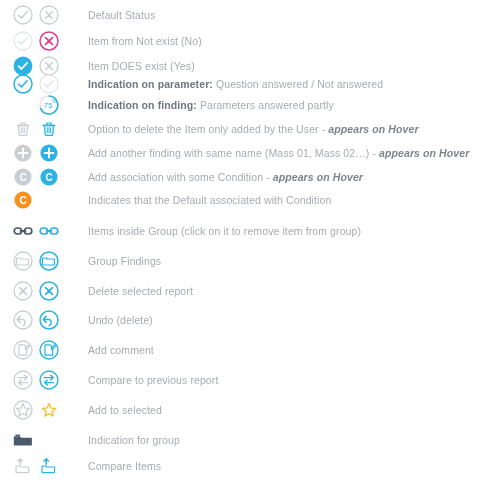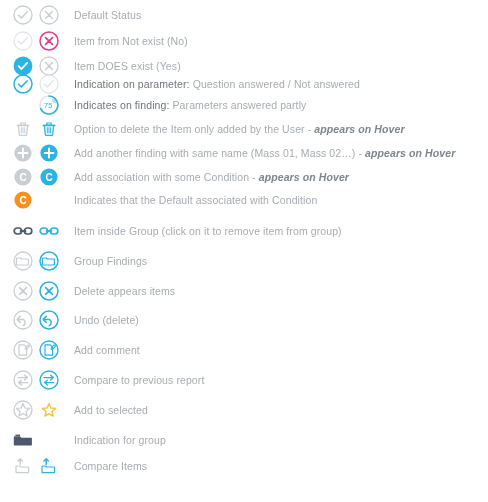--- a/index.html
+++ b/index.html
@@ -38,31 +38,31 @@
     width: 22px;
     height: 22px;
     display: flex;
     align-items: center;
     justify-content: center;
   }
   .slot.a { left: 0px; }
   .slot.b { left: 26px; }
   .label {
     position: absolute;
-    left: 74px;
+    left: 88px;
     top: 50%;
     transform: translateY(-50%);
     font-size: 10.5px;
     color: #a7abb0;
     white-space: nowrap;
     letter-spacing: 0.1px;
   }
   .label b {
     color: #6f767d;
-    font-weight: normal;
+    font-weight: bold;
   }
   .label .hov {
     color: #7d858c;
     font-weight: bold;
     font-style: italic;
   }
   svg { display: block; overflow: visible; }
 </style>
 </head>
 <body>
@@ -140,21 +140,21 @@
       <div class="icons">
         <div class="slot b">
           <svg width="22" height="22" viewBox="0 0 22 22">
             <circle cx="11" cy="11" r="9" fill="none" stroke="#e2e6ea" stroke-width="1.6"></circle>
             <path d="M11 2 A9 9 0 1 1 2.6 14.6" fill="none" stroke="#2bb3e3" stroke-width="1.6" stroke-linecap="round"></path>
             <text x="10.2" y="14" text-anchor="middle" font-family="Liberation Sans, sans-serif" font-size="7.4" fill="#2bb3e3">75</text>
             <text x="16.2" y="9.4" text-anchor="middle" font-family="Liberation Sans, sans-serif" font-size="4.6" fill="#2bb3e3">%</text>
           </svg>
         </div>
       </div>
-      <div class="label"><b>Indicates on finding:</b> Parameters answered partly</div>
+      <div class="label"><b>Indication on finding:</b> Parameters answered partly</div>
     </div>
     <div class="row" style="top: 116px;">
       <div class="icons">
         <div class="slot a">
           <svg width="22" height="22" viewBox="0 0 22 22">
             <path d="M6.4 7.4 h9.2 l-0.9 9.2 a0.9 0.9 0 0 1 -0.9 0.8 h-5.6 a0.9 0.9 0 0 1 -0.9 -0.8 z" fill="none" stroke="#c9ced3" stroke-width="1.3"></path>
             <path d="M5.2 7.4 h11.6" stroke="#c9ced3" stroke-width="1.5" stroke-linecap="round"></path>
             <path d="M8.8 5 h4.4 v2.4 h-4.4 z" fill="none" stroke="#c9ced3" stroke-width="1.2"></path>
             <path d="M9.3 9.6 v5.4 M11 9.6 v5.4 M12.7 9.6 v5.4" stroke="#c9ced3" stroke-width="1" stroke-linecap="round"></path>
           </svg>
@@ -225,21 +225,21 @@
           </svg>
         </div>
         <div class="slot b">
           <svg width="22" height="22" viewBox="0 0 22 22">
             <rect x="2.2" y="8" width="7.4" height="6" rx="3" fill="none" stroke="#2bb3e3" stroke-width="1.7"></rect>
             <rect x="12.4" y="8" width="7.4" height="6" rx="3" fill="none" stroke="#2bb3e3" stroke-width="1.7"></rect>
             <path d="M8.6 11 h4.8" stroke="#2bb3e3" stroke-width="1.9" stroke-linecap="round"></path>
           </svg>
         </div>
       </div>
-      <div class="label">Item inside Group (click on it to remove item from group)</div>
+      <div class="label">Items inside Group (click on it to remove item from group)</div>
     </div>
     <div class="row" style="top: 248px;">
       <div class="icons">
         <div class="slot a">
           <svg width="22" height="22" viewBox="0 0 22 22">
             <circle cx="11" cy="11" r="9" fill="none" stroke="#c9ced3" stroke-width="1.3"></circle>
             <path d="M5 8 h3.4 l1 1 h6.4 a0.6 0.6 0 0 1 0.6 0.6 v4.8 a0.6 0.6 0 0 1 -0.6 0.6 h-10.8 a0.6 0.6 0 0 1 -0.6 -0.6 v-5.8 a0.6 0.6 0 0 1 0.6 -0.6 z" fill="none" stroke="#c9ced3" stroke-width="1.2" stroke-linejoin="round"></path>
           </svg>
         </div>
         <div class="slot b">
@@ -259,21 +259,21 @@
             <path d="M7.6 7.6 L14.4 14.4 M14.4 7.6 L7.6 14.4" fill="none" stroke="#c9ced3" stroke-width="1.6" stroke-linecap="round"></path>
           </svg>
         </div>
         <div class="slot b">
           <svg width="22" height="22" viewBox="0 0 22 22">
             <circle cx="11" cy="11" r="9" fill="none" stroke="#2bb3e3" stroke-width="1.5"></circle>
             <path d="M7.6 7.6 L14.4 14.4 M14.4 7.6 L7.6 14.4" fill="none" stroke="#2bb3e3" stroke-width="1.7" stroke-linecap="round"></path>
           </svg>
         </div>
       </div>
-      <div class="label">Delete appears items</div>
+      <div class="label">Delete selected report</div>
     </div>
     <div class="row" style="top: 307px;">
       <div class="icons">
         <div class="slot a">
           <svg width="22" height="22" viewBox="0 0 22 22">
             <circle cx="11" cy="11" r="9" fill="none" stroke="#c9ced3" stroke-width="1.3"></circle>
             <path d="M8.2 7.4 L5.2 10.4 L8.2 13.4" fill="none" stroke="#c9ced3" stroke-width="1.5" stroke-linecap="round" stroke-linejoin="round"></path>
             <path d="M5.6 10.4 h5.6 a3.4 3.4 0 0 1 0 6.2" fill="none" stroke="#c9ced3" stroke-width="1.5" stroke-linecap="round"></path>
           </svg>
         </div>

